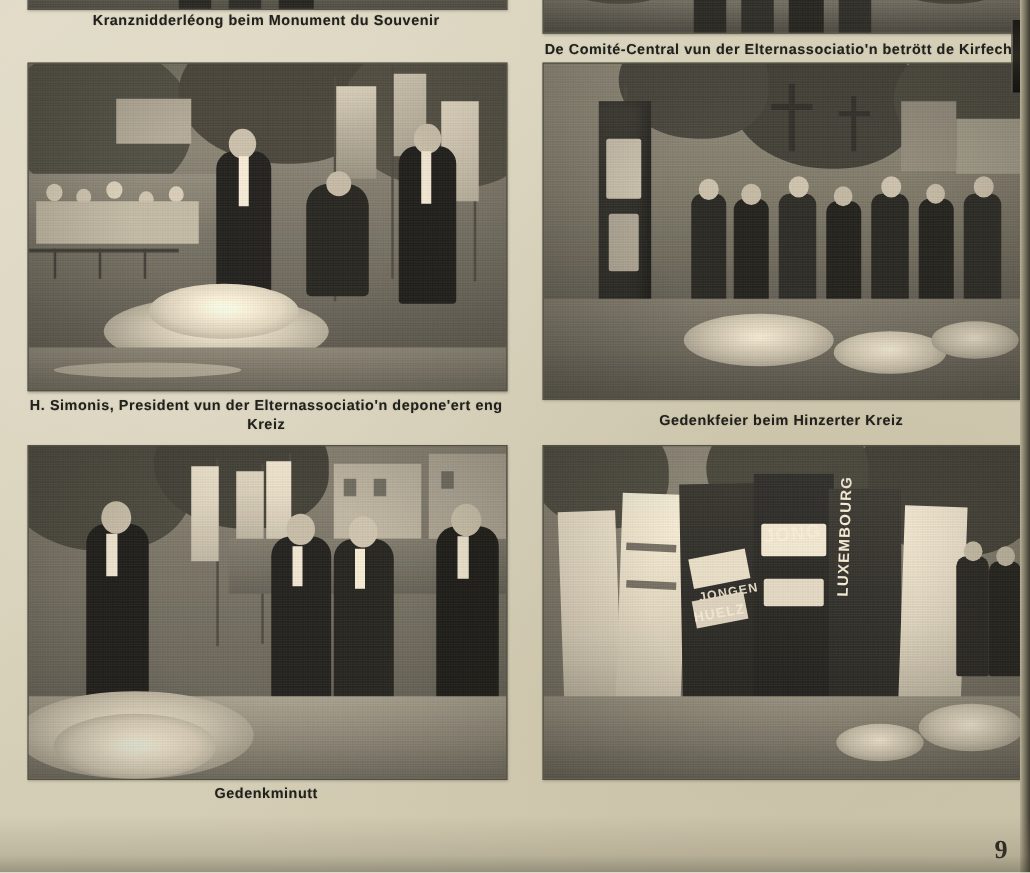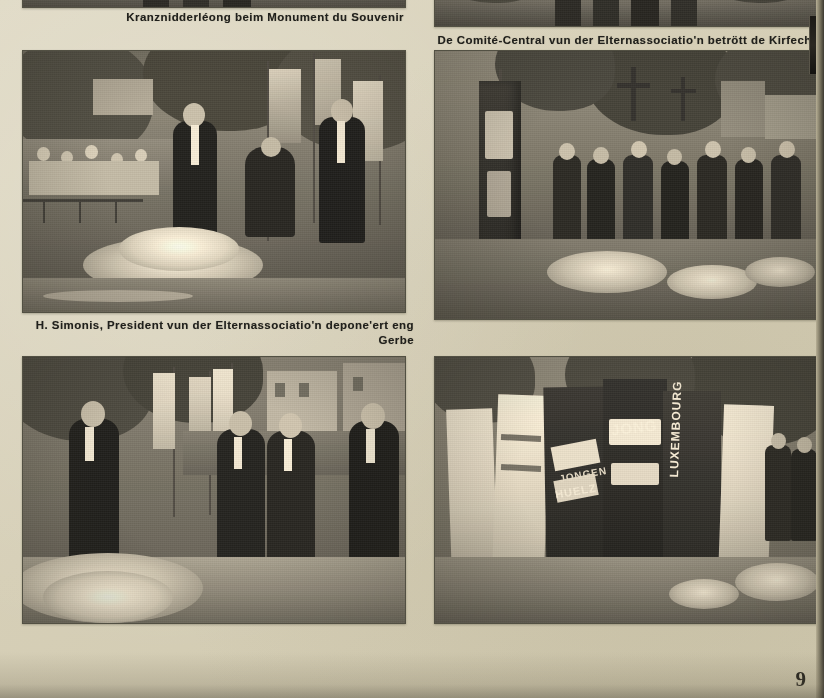--- a/index.html
+++ b/index.html
@@ -54,21 +54,21 @@
     background: linear-gradient(180deg, #1c1a16 0%, #2b2822 50%, #141310 100%);
     border-left: 1px solid #5a564a;
   }
 
   .caption {
     position: absolute;
     color: #20201c;
     font-weight: bold;
     font-size: 11.5px;
     letter-spacing: 0.45px;
-    text-align: right;
+    text-align: center;
     line-height: 15px;
     font-family: "Liberation Sans", sans-serif;
     text-shadow: 0 0 1px rgba(60,55,40,0.35);
   }
 
   .photo {
     position: absolute;
     overflow: hidden;
     border: 1px solid rgba(60,58,48,0.55);
     box-shadow: 0 1px 2px rgba(70,65,50,0.35);
@@ -200,21 +200,21 @@
 
       <div class="wreath" style="left:60px; top:186px; width:180px; height:56px; background:radial-gradient(ellipse at 50% 50%, #f2eedd 0%, #cfc9ae 45%, #8e8a70 100%);"></div>
       <div class="wreath" style="left:96px; top:176px; width:120px; height:44px; background:radial-gradient(ellipse at 50% 45%, #fbf8ea 0%, #d8d2b6 55%, #9a9478 100%);"></div>
       <div style="position:absolute; left:0; bottom:0; width:100%; height:34px; background:linear-gradient(180deg,#8e8a72 0%, #6e6a55 100%);"></div>
       <div style="position:absolute; left:20px; bottom:10px; width:150px; height:12px; background:#b4ae95; border-radius:50%;"></div>
     </div>
     <div class="grain"></div>
     <div class="vig"></div>
   </div>
 
-  <div class="caption" style="left:12px; top:318px; width:402px;">H. Simonis, President vun der Elternassociatio'n depone'ert eng Gerbe</div>
+  <div class="caption" style="left:12px; top:318px; width:402px;">H. Simonis, President vun der Elternassociatio'n depone'ert eng Kreiz</div>
 
   <div class="photo" style="left:434px; top:50px; width:382px; height:268px;">
     <div class="inner">
       <div class="sky" style="height:100%; background:linear-gradient(180deg,#8f8b72 0%, #777357 40%, #5c5945 75%, #4a4838 100%);"></div>
 
       <div class="tree" style="left:150px; top:-26px; width:150px; height:110px; background:#3f3d2a;"></div>
       <div class="tree" style="left:280px; top:-18px; width:130px; height:96px; background:#474530;"></div>
       <div class="tree" style="left:60px; top:-30px; width:120px; height:90px; background:#454331;"></div>
 
       <div class="cross" style="left:196px; top:16px; width:5px; height:54px;"></div>
@@ -247,20 +247,21 @@
 
       <div class="ground" style="height:80px; background:linear-gradient(180deg,#7a765f 0%, #6a6752 50%, #57543f 100%);"></div>
       <div class="wreath" style="left:112px; top:200px; width:120px; height:42px; background:radial-gradient(ellipse at 50% 45%, #efead6 0%, #c6c0a4 50%, #8b866c 100%);"></div>
       <div class="wreath" style="left:232px; top:214px; width:90px; height:34px; background:radial-gradient(ellipse at 50% 45%, #f3eeda 0%, #cac4a7 55%, #8d886e 100%);"></div>
       <div class="wreath" style="left:310px; top:206px; width:70px; height:30px; background:radial-gradient(ellipse at 50% 45%, #ece7d2 0%, #c0ba9e 55%, #85806a 100%);"></div>
     </div>
     <div class="grain"></div>
     <div class="vig"></div>
   </div>
 
+  <div class="caption" style="left:434px; top:330px; width:382px;">Gedenkfeier beim Hinzerter Kreiz</div>
 
   <div class="photo" style="left:22px; top:356px; width:382px; height:266px;">
     <div class="inner">
       <div class="sky" style="height:100%; background:linear-gradient(180deg,#84806a 0%, #6f6b56 45%, #5b5844 100%);"></div>
       <div class="tree" style="left:-20px; top:-26px; width:150px; height:110px; background:#484630;"></div>
       <div class="tree" style="left:100px; top:-34px; width:140px; height:100px; background:#403e2b;"></div>
 
       <div style="position:absolute; left:244px; top:14px; width:70px; height:60px; background:#b5b099;"></div>
       <div style="position:absolute; left:320px; top:6px; width:62px; height:70px; background:#a9a48d;"></div>
       <div style="position:absolute; left:252px; top:26px; width:10px; height:14px; background:#6d6a58;"></div>
@@ -294,20 +295,21 @@
 
       <div class="ground" style="height:66px; background:linear-gradient(180deg,#a29d85 0%, #8c8870 55%, #6f6c57 100%);"></div>
 
       <div class="wreath" style="left:-10px; top:196px; width:190px; height:70px; background:radial-gradient(ellipse at 45% 45%, #f3efdc 0%, #c9c3a7 45%, #7e7a62 100%);"></div>
       <div class="wreath" style="left:20px; top:214px; width:130px; height:52px; background:radial-gradient(ellipse at 50% 50%, #fbf8ea 0%, #d6d0b5 55%, #8f8a70 100%);"></div>
     </div>
     <div class="grain"></div>
     <div class="vig"></div>
   </div>
 
+  <div class="caption" style="left:22px; top:628px; width:382px;">Gedenkminutt</div>
 
   <div class="photo" style="left:434px; top:356px; width:382px; height:266px;">
     <div class="inner">
       <div class="sky" style="height:100%; background:linear-gradient(180deg,#8b8770 0%, #777359 45%, #615e49 100%);"></div>
       <div class="tree" style="left:250px; top:-32px; width:150px; height:120px; background:#403e2b;"></div>
       <div class="tree" style="left:130px; top:-30px; width:130px; height:100px; background:#474530;"></div>
       <div class="tree" style="left:-10px; top:-24px; width:110px; height:90px; background:#4a4832;"></div>
 
       <div class="flag" style="left:14px; top:52px; width:46px; height:166px; background:linear-gradient(180deg,#e6e1cd 0%, #cdc7ae 60%, #aaa48b 100%); transform:rotate(-2deg);"></div>
       <div class="flag" style="left:60px; top:38px; width:52px; height:186px; background:linear-gradient(180deg,#f0ebd7 0%, #d6d0b6 50%, #b3ad94 100%); transform:rotate(2deg);"></div>

